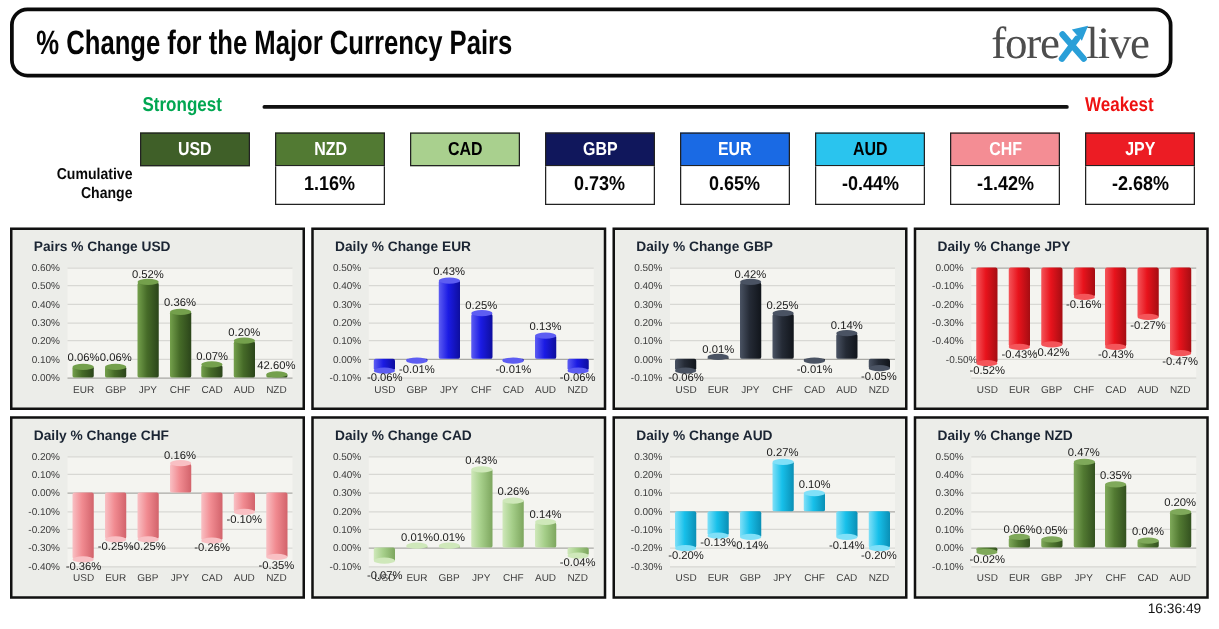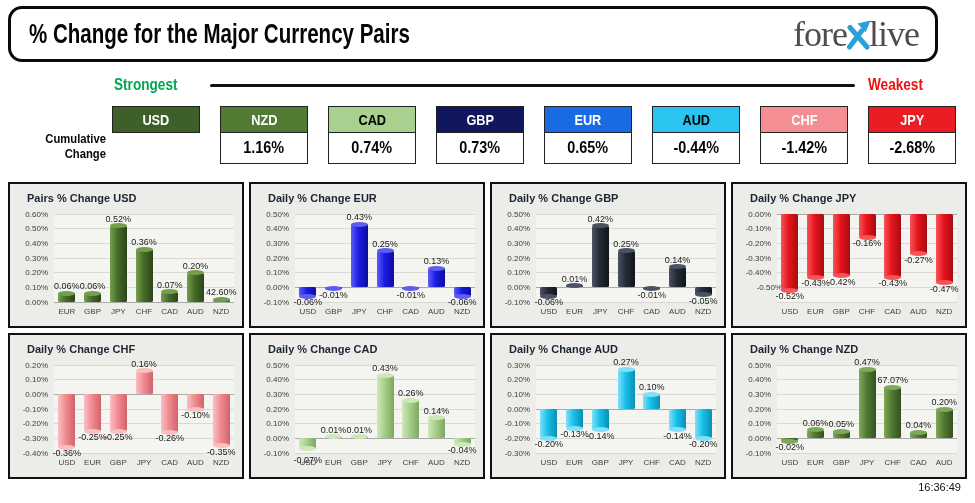--- a/index.html
+++ b/index.html
@@ -85,21 +85,20 @@
   </div>
   <div class="cum-box" style="margin-left:0;">
     <div class="cum-code" style="background: rgb(63, 95, 40); color: rgb(255, 255, 255);"><span>USD</span></div>
   </div>
   <div class="cum-box">
     <div class="cum-code" style="background: rgb(82, 122, 51); color: rgb(255, 255, 255);"><span>NZD</span></div>
     <div class="cum-value"><span>1.16%</span></div>
   </div>
   <div class="cum-box">
     <div class="cum-code" style="background: rgb(169, 208, 142); color: rgb(0, 0, 0);"><span>CAD</span></div>
-    <div class="cum-value"><span>0.74%</span></div>
   </div>
   <div class="cum-box">
     <div class="cum-code" style="background: rgb(16, 23, 92); color: rgb(255, 255, 255);"><span>GBP</span></div>
     <div class="cum-value"><span>0.73%</span></div>
   </div>
   <div class="cum-box">
     <div class="cum-code" style="background: rgb(26, 106, 228); color: rgb(255, 255, 255);"><span>EUR</span></div>
     <div class="cum-value"><span>0.65%</span></div>
   </div>
   <div class="cum-box">
@@ -467,21 +466,21 @@
       <div class="bar" style="left: 99.7857px; top: 96px; width: 17px; height: 7.33333px; background: linear-gradient(90deg, rgb(127, 169, 90) 0%, rgb(82, 122, 50) 45%, rgb(51, 81, 31) 100%);"></div>
       <div class="bar-cap" style="left: 99.7857px; width: 17px; height: 5px; top: 93.5px; background: rgb(127, 169, 90);"></div>
       <div class="val-label" style="left: 83.2857px; width: 50px; top: 84px;">0.05%</div>
       <div class="cat-label" style="left: 86.2857px; width: 44px; top: 123px;">GBP</div>
       <div class="bar" style="left: 125.5px; top: 34.4px; width: 17px; height: 68.9333px; background: linear-gradient(90deg, rgb(127, 169, 90) 0%, rgb(82, 122, 50) 45%, rgb(51, 81, 31) 100%);"></div>
       <div class="bar-cap" style="left: 125.5px; width: 17px; height: 5px; top: 31.9px; background: rgb(127, 169, 90);"></div>
       <div class="val-label" style="left: 109px; width: 50px; top: 22.4px;">0.47%</div>
       <div class="cat-label" style="left: 112px; width: 44px; top: 123px;">JPY</div>
       <div class="bar" style="left: 151.214px; top: 52px; width: 17px; height: 51.3333px; background: linear-gradient(90deg, rgb(127, 169, 90) 0%, rgb(82, 122, 50) 45%, rgb(51, 81, 31) 100%);"></div>
       <div class="bar-cap" style="left: 151.214px; width: 17px; height: 5px; top: 49.5px; background: rgb(127, 169, 90);"></div>
-      <div class="val-label" style="left: 134.714px; width: 50px; top: 40px;">67.07%</div>
+      <div class="val-label" style="left: 134.714px; width: 50px; top: 40px;">0.35%</div>
       <div class="cat-label" style="left: 137.714px; width: 44px; top: 123px;">CHF</div>
       <div class="bar" style="left: 176.929px; top: 97.4667px; width: 17px; height: 5.86667px; background: linear-gradient(90deg, rgb(127, 169, 90) 0%, rgb(82, 122, 50) 45%, rgb(51, 81, 31) 100%);"></div>
       <div class="bar-cap" style="left: 176.929px; width: 17px; height: 5px; top: 94.9667px; background: rgb(127, 169, 90);"></div>
       <div class="val-label" style="left: 160.429px; width: 50px; top: 85.4667px;">0.04%</div>
       <div class="cat-label" style="left: 163.429px; width: 44px; top: 123px;">CAD</div>
       <div class="bar" style="left: 202.643px; top: 74px; width: 17px; height: 29.3333px; background: linear-gradient(90deg, rgb(127, 169, 90) 0%, rgb(82, 122, 50) 45%, rgb(51, 81, 31) 100%);"></div>
       <div class="bar-cap" style="left: 202.643px; width: 17px; height: 5px; top: 71.5px; background: rgb(127, 169, 90);"></div>
       <div class="val-label" style="left: 186.143px; width: 50px; top: 62px;">0.20%</div>
       <div class="cat-label" style="left: 189.143px; width: 44px; top: 123px;">AUD</div>
     </div>

